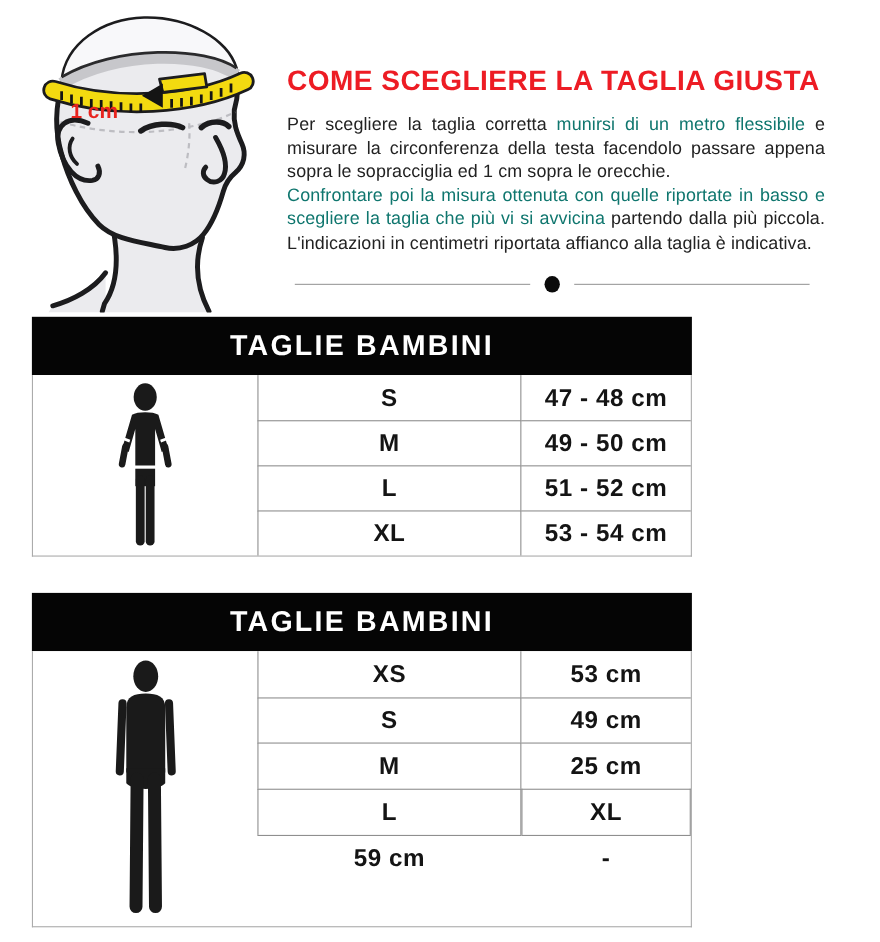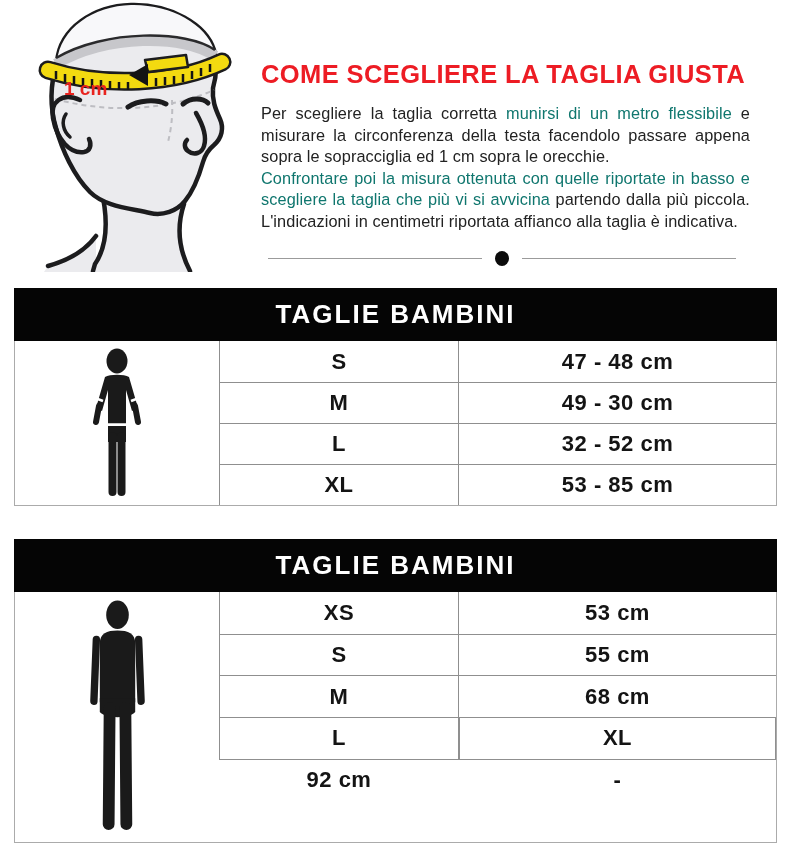--- a/index.html
+++ b/index.html
@@ -9,21 +9,21 @@
     width: 800px;
     height: 856px;
     background: #ffffff;
     font-family: "Liberation Sans", sans-serif;
     overflow: hidden;
   }
 
   
   .head-figure {
     position: absolute;
-    left: 0; top: 0;
+    left: 0; top: 12px;
     width: 262px; height: 275px;
     margin: 0;
     text-align: center;
   }
   .head-figure svg { display:block; }
 
   
   .intro {
     position: absolute;
     left: 261px; top: 60px;
@@ -52,21 +52,21 @@
     position: absolute;
     left: 268px; top: 250px;
     width: 468px; height: 16px;
     display: flex; align-items: center;
     gap: 13px;
   }
   .divider .d-line { flex: 1; height: 1px; background: #9b9b9b; }
   .divider .d-dot  { width: 14px; height: 15px; background: #0b0b0b; border-radius: 50%; }
 
   
-  .size-table { position: absolute; left: 14px; width: 763px; }
+  .size-table { position: absolute; left: 29px; width: 600px; }
   .size-table.kids   { top: 288px; }
   .size-table.adults { top: 539px; }
 
   .table-header {
     height: 53px;
     background: #050505;
     color: #ffffff;
     display: flex; align-items: center; justify-content: center;
     font-size: 26px; font-weight: bold; letter-spacing: 2px;
   }
@@ -170,25 +170,25 @@
           <path d="M14 53 L6 50" stroke="#ffffff" stroke-width="2.5" fill="none"></path>
           <rect x="19" y="78" width="18" height="16"></rect>
           <path d="M23.5 88 L23.5 144" stroke="#1a1a1a" stroke-width="8" stroke-linecap="round" fill="none"></path>
           <path d="M32.5 88 L32.5 144" stroke="#1a1a1a" stroke-width="8" stroke-linecap="round" fill="none"></path>
           <path d="M18 76.5 L38 76.5" stroke="#ffffff" stroke-width="2.5" fill="none"></path>
         </svg>
       </div>
       <div class="cell size">S</div>
       <div class="cell value">47 - 48 cm</div>
       <div class="cell size">M</div>
-      <div class="cell value">49 - 30 cm</div>
+      <div class="cell value">49 - 50 cm</div>
       <div class="cell size">L</div>
-      <div class="cell value">32 - 52 cm</div>
+      <div class="cell value">51 - 52 cm</div>
       <div class="cell size">XL</div>
-      <div class="cell value">53 - 85 cm</div>
+      <div class="cell value">53 - 54 cm</div>
     </div>
   </section>
 
   <section class="size-table adults">
     <div class="table-header">
       <span>TAGLIE BAMBINI</span>
     </div>
     <div class="table-body adults-body">
       <div class="icon-cell">
         <svg viewBox="0 0 70 238" width="69" height="234" fill="#1a1a1a">
@@ -197,23 +197,23 @@
           <path d="M13.5 40 L11 103" stroke="#1a1a1a" stroke-width="7.5" stroke-linecap="round" fill="none"></path>
           <path d="M56.5 40 L59 103" stroke="#1a1a1a" stroke-width="7.5" stroke-linecap="round" fill="none"></path>
           <path d="M17 100 L53 100 L53 114 C47 121 23 121 17 114 Z"></path>
           <path d="M27 110 L26 228" stroke="#1a1a1a" stroke-width="12" stroke-linecap="round" fill="none"></path>
           <path d="M43 110 L44 228" stroke="#1a1a1a" stroke-width="12" stroke-linecap="round" fill="none"></path>
         </svg>
       </div>
       <div class="cell size">XS</div>
       <div class="cell value">53 cm</div>
       <div class="cell size">S</div>
-      <div class="cell value">55 cm</div>
+      <div class="cell value">49 cm</div>
       <div class="cell size">M</div>
-      <div class="cell value">68 cm</div>
+      <div class="cell value">25 cm</div>
       <div class="cell size">L</div>
       <div class="cell size">XL</div>
-      <div class="cell value">92 cm</div>
+      <div class="cell value">59 cm</div>
       <div class="cell value">-</div>
     </div>
   </section>
 
 </div>
 
 </body></html>

